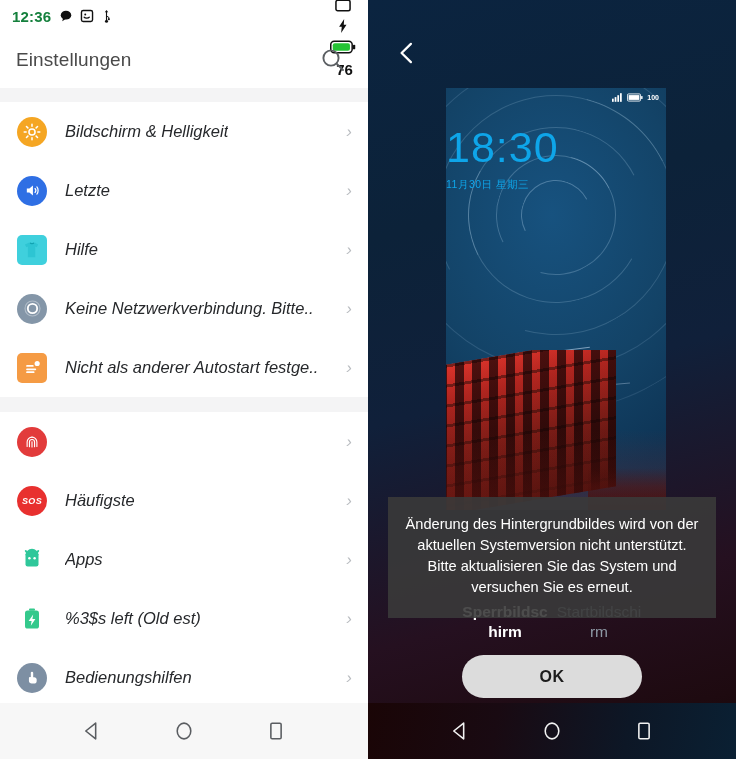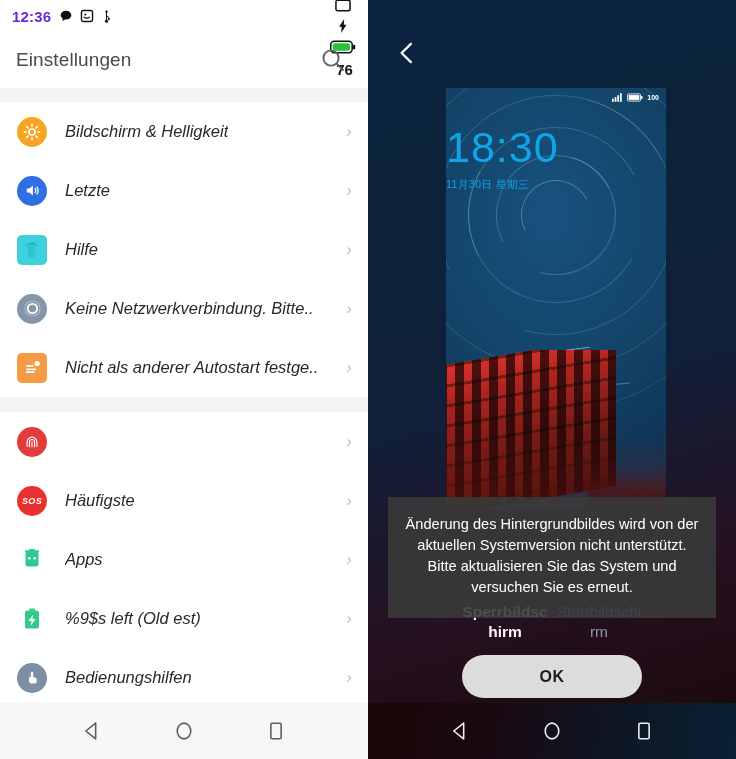--- a/index.html
+++ b/index.html
@@ -15,21 +15,21 @@
   .left-pane {
     position: relative;
     width: 368px; height: 759px;
     background: #ffffff;
     overflow: hidden;
   }
   .statusbar {
     height: 32px; display: flex; align-items: center;
     padding: 0 12px; color: #000;
   }
-  .sb-time { font-size: 15px; font-weight: 700; letter-spacing: .2px; color:#6d28d9; }
+  .sb-time { font-size: 15px; font-weight: 700; letter-spacing: .2px; color:#15803d; }
   .sb-left-icons { display: flex; align-items: center; gap: 7px; margin-left: 8px; }
   .sb-spacer { flex: 1; }
   .sb-right-icons { display: flex; align-items: center; gap: 7px; flex-direction: column; }
   .sb-batt-num { font-size: 15px; font-weight: 600; color: #111; margin-left: 3px; }
 
   .app-header {
     height: 56px; display: flex; align-items: center;
     padding: 0 18px 0 16px;
   }
   .app-title { font-size: 19px; color: #4a4a4a; font-weight: 400; letter-spacing: .1px; }
@@ -361,21 +361,21 @@
       </div>
 
       <div class="row">
         <span class="row-icon">
           <svg width="22" height="24" viewBox="0 0 20 24">
               <rect x="7" y="1.4" width="6" height="2.4" rx="1" fill="#34c98c"></rect>
               <rect x="3" y="3.6" width="14" height="18" rx="2.6" fill="#34c98c"></rect>
               <path d="M11.2 7.4L6.6 14h3l-.8 4.8 4.6-6.8h-3z" fill="#fff"></path>
             </svg>
         </span>
-        <span class="row-label">%9$s left (Old est)</span>
+        <span class="row-label">%3$s left (Old est)</span>
         <span class="row-spacer"></span>
         <span class="chev">›</span>
       </div>
 
       <div class="row">
         <span class="row-icon" style="background:#7d8fa3">
           <svg width="16" height="16" viewBox="0 0 24 24">
               <path d="M10.2 4.3a1.8 1.8 0 013.6 0v6.4h1.4c2.4 0 3.8 1.4 3.8 3.6v2.4c0 2.3-1.7 3.6-4 3.6h-3.4c-2.5 0-4.2-1.4-4.2-3.8v-4.3c0-1 .8-1.7 1.7-1.7.4 0 .8.2 1.1.5z" fill="#fff"></path>
             </svg>
         </span>

